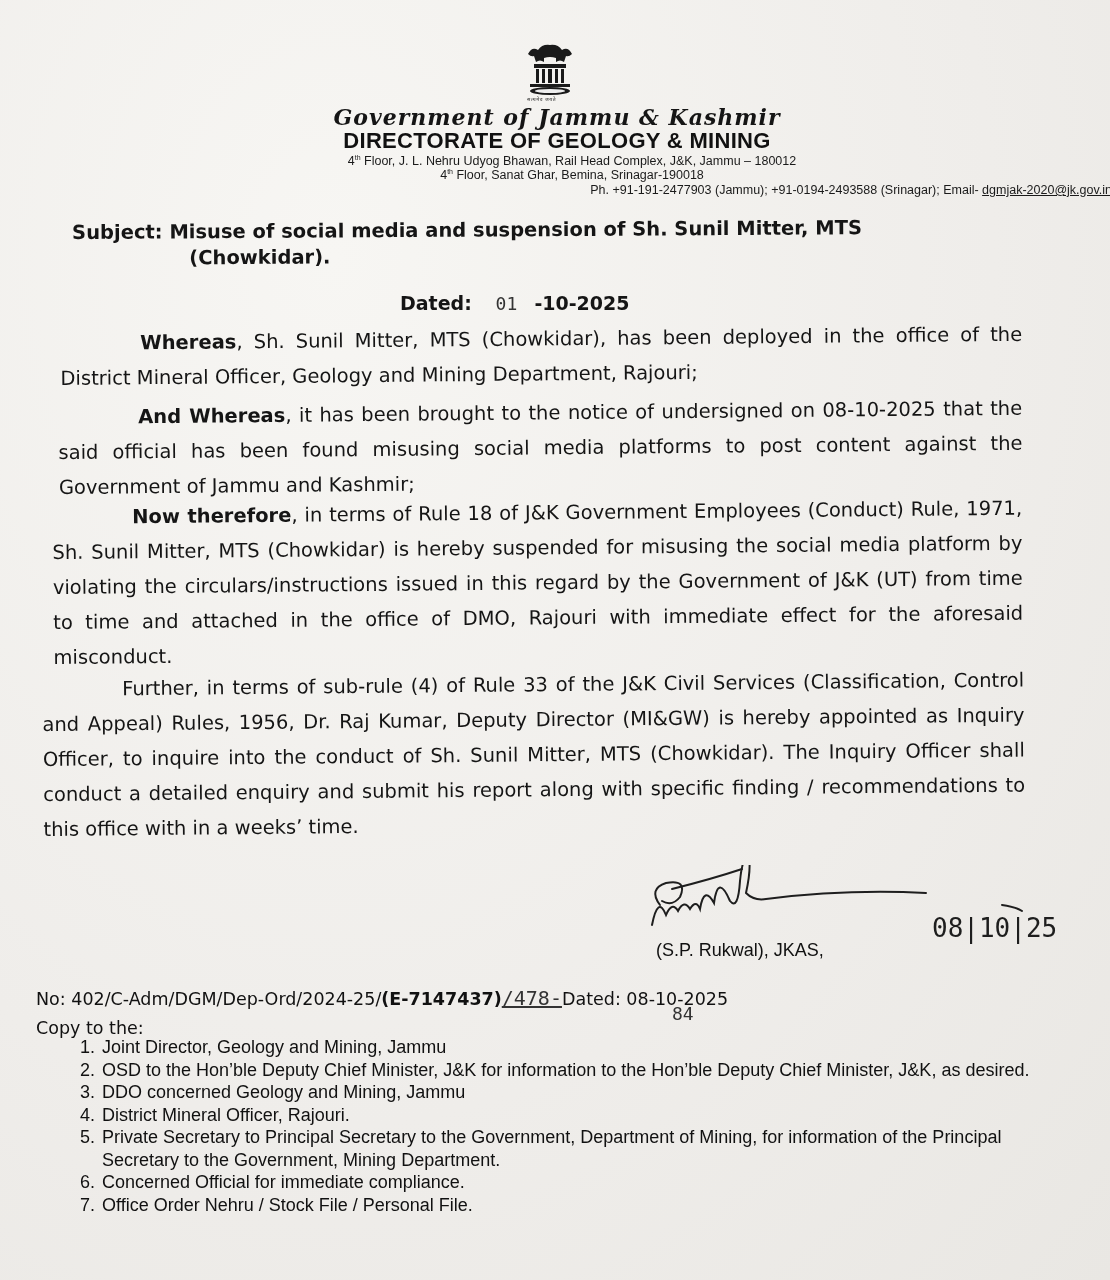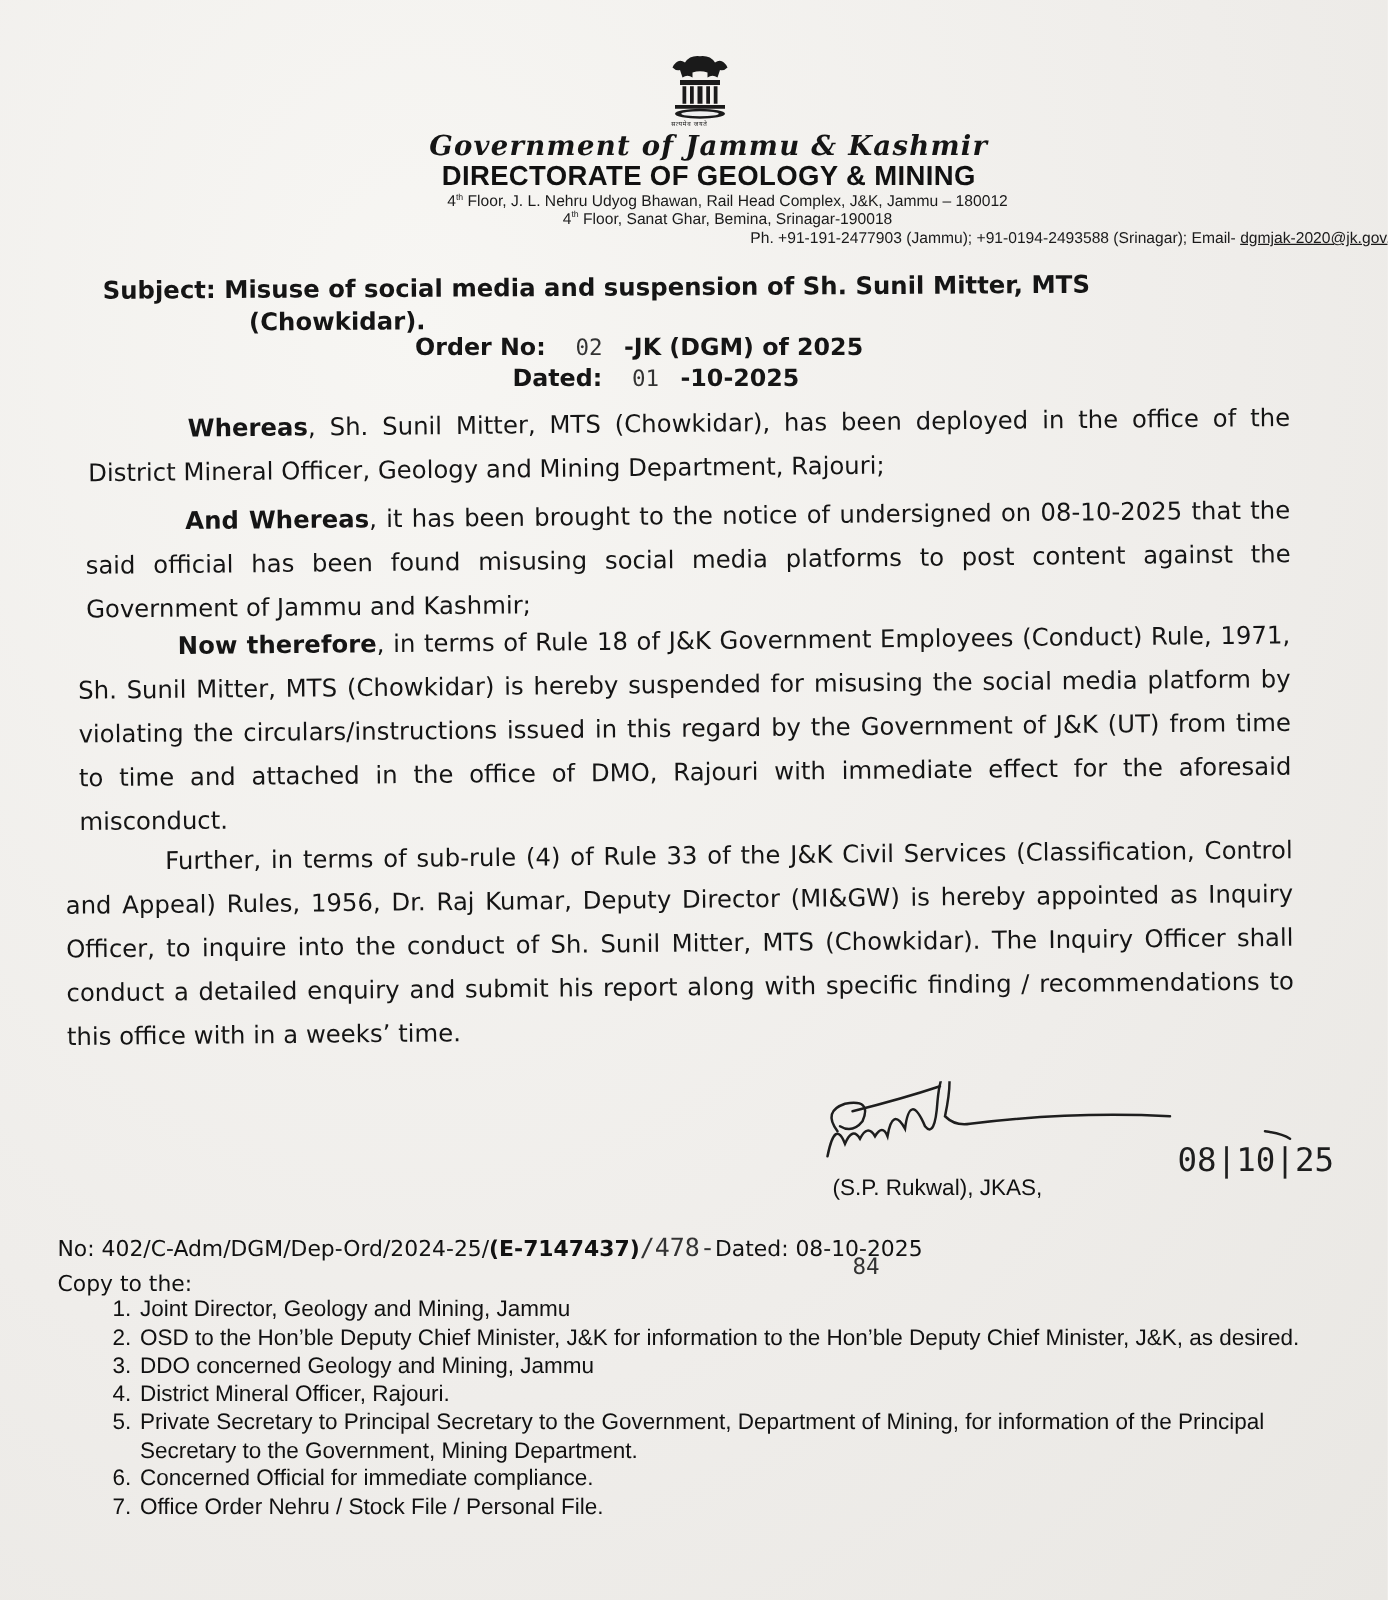--- a/index.html
+++ b/index.html
@@ -3,21 +3,21 @@
   <meta charset="utf-8">
   <style>
     html, body { margin: 0; padding: 0; }
     body {
       width: 1110px; height: 1280px; overflow: hidden;
       background: #f3f1ee;
       background-image: radial-gradient(ellipse at 30% 20%, #f7f6f3 0%, #efedea 60%, #e9e7e3 100%);
       color: #111;
       position: relative;
     }
-    .page { position: absolute; left: 12px; top: 0; width: 970px; height: 1280px; }
+    .page { position: absolute; left: 2px; top: 0; width: 970px; height: 1280px; }
     .emblem { position: absolute; left: 512px; top: 44px; width: 72px; height: 60px; }
     .emblem-motto { position: absolute; left: 525px; top: 96px; font: 5px "DejaVu Sans", sans-serif; color: #222; letter-spacing: 0.5px; }
     .gov-line {
       position: absolute; left: 0; width: 1110px; top: 104px; text-align: center;
       font: italic bold 22px "DejaVu Serif", serif; letter-spacing: 1px; color: #151515;
     }
     .dir-line {
       position: absolute; left: 0; width: 1110px; top: 128px; text-align: center;
       font: bold 22px "Liberation Sans", sans-serif; color: #111; letter-spacing: 0.3px;
     }
@@ -49,21 +49,21 @@
     .p2 { top: 400px; left: 56px; width: 964px; }
     .p3 { top: 500px; left: 50px; width: 970px; }
     .p4 { top: 672px; left: 40px; width: 982px; }
     .indent { display: inline-block; width: 80px; }
 
     .signature { position: absolute; left: 640px; top: 865px; width: 440px; height: 90px; }
     .sig-name { position: absolute; left: 654px; top: 940px; font: 18px "Liberation Sans", sans-serif; color: #111; }
     .sig-title { position: absolute; left: 603px; top: 962px; font: bold 19.5px "Liberation Sans", sans-serif; color: #111; }
 
     .ref-no { position: absolute; left: 34px; top: 986px; font: 17.5px "DejaVu Sans", sans-serif; color: #111; white-space: nowrap; }
-    .ref-no .hand2 { font: 20px "DejaVu Sans Mono", monospace; color: #333; }
+    .ref-no .hand2 { font: 20px "DejaVu Sans Mono", monospace; color: #333; text-decoration: underline; }
     .ref-no .hand3 { position: absolute; left: 636px; top: 17px; font: 18px "DejaVu Sans Mono", monospace; color: #333; }
     .copy-to { position: absolute; left: 34px; top: 1018px; font: 17.5px "DejaVu Sans", sans-serif; color: #111; }
 
     .copy-list { position: absolute; left: 78px; top: 1036px; width: 960px; margin: 0; padding: 0; list-style: none;
       font: 18px "Liberation Sans", sans-serif; color: #111; line-height: 22.5px; }
     .copy-list li { display: flex; }
     .copy-list .num { width: 22px; flex: none; }
     .copy-list .txt { flex: 1; }
   </style>
 </head>
@@ -91,23 +91,20 @@
   <div class="dir-line">DIRECTORATE OF GEOLOGY &amp; MINING</div>
   <div class="addr addr1"><span>4</span><sup>th</sup><span> Floor, J. L. Nehru Udyog Bhawan, Rail Head Complex, J&amp;K, Jammu – 180012</span></div>
   <div class="addr addr2"><span>4</span><sup>th</sup><span> Floor, Sanat Ghar, Bemina, Srinagar-190018</span></div>
   <div class="addr addr3"><span>Ph. +91-191-2477903 (Jammu); +91-0194-2493588 (Srinagar); Email- </span><span class="email">dgmjak-2020@jk.gov.in</span></div>
 
   <div class="subject">
     <span>Subject:</span><span> Misuse of social media and suspension of Sh. Sunil Mitter, MTS</span>
     <span class="cont">(Chowkidar).</span>
   </div>
 
-  <div class="order-no">
-    <span>Order No:</span> <span class="hand">02</span><span>-JK (DGM) of 2025</span>
-  </div>
   <div class="dated-top">
     <span>Dated:</span> <span class="hand">01</span><span>-10-2025</span>
   </div>
 
   <div class="body-para p1"><span class="indent"></span><b>Whereas</b><span>, Sh. Sunil Mitter, MTS (Chowkidar), has been deployed in the office of the District Mineral Officer, Geology and Mining Department, Rajouri;</span></div>
   <div class="body-para p2"><span class="indent"></span><b>And Whereas</b><span>, it has been brought to the notice of undersigned on 08-10-2025 that the said official has been found misusing social media platforms to post content against the Government of Jammu and Kashmir;</span></div>
   <div class="body-para p3"><span class="indent"></span><b>Now therefore</b><span>, in terms of Rule 18 of J&amp;K Government Employees (Conduct) Rule, 1971, Sh. Sunil Mitter, MTS (Chowkidar) is hereby suspended for misusing the social media platform by violating the circulars/instructions issued in this regard by the Government of J&amp;K (UT) from time to time and attached in the office of DMO, Rajouri with immediate effect for the aforesaid misconduct.</span></div>
   <div class="body-para p4"><span class="indent"></span><span>Further, in terms of sub-rule (4) of Rule 33 of the J&amp;K Civil Services (Classification, Control and Appeal) Rules, 1956, Dr. Raj Kumar, Deputy Director (MI&amp;GW) is hereby appointed as Inquiry Officer, to inquire into the conduct of Sh. Sunil Mitter, MTS (Chowkidar). The Inquiry Officer shall conduct a detailed enquiry and submit his report along with specific finding / recommendations to this office with in a weeks’ time.</span></div>
 
   <svg class="signature" viewBox="0 0 440 90">

